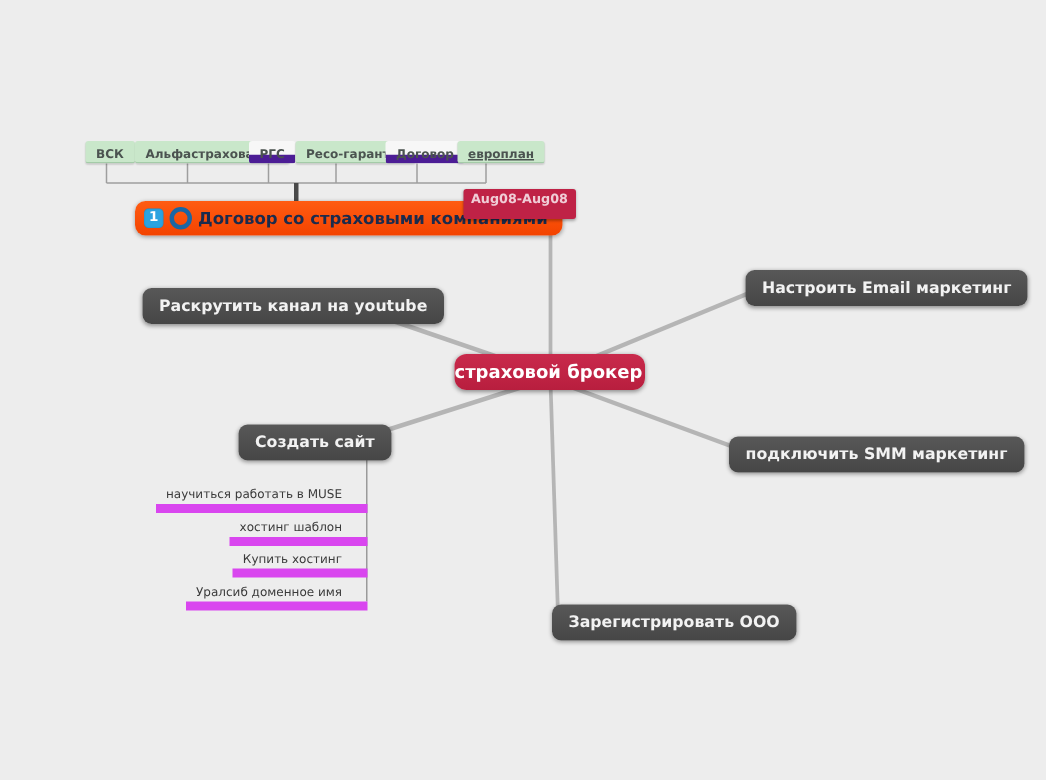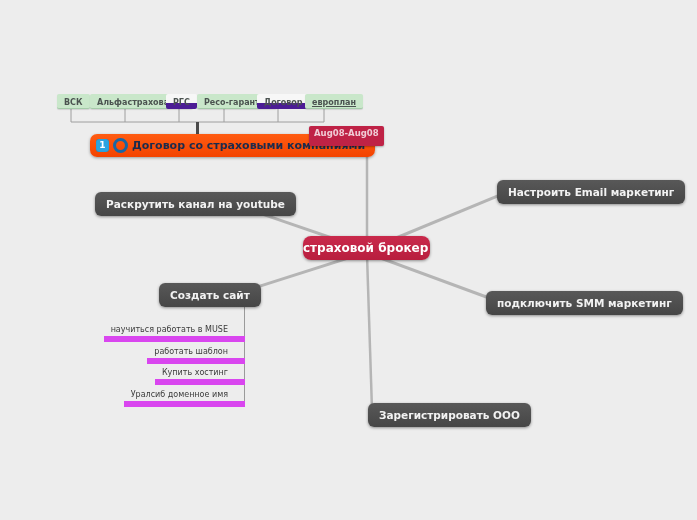--- a/index.html
+++ b/index.html
@@ -145,17 +145,17 @@
       <span>подключить SMM маркетинг</span>
     </div>
   <div class="node dark n-site">
       <span>Создать сайт</span>
     </div>
   <div class="node dark n-ooo">
       <span>Зарегистрировать ООО</span>
     </div>
 
   <div class="subtask st-0">научиться работать в MUSE</div>
-  <div class="subtask st-1">работать шаблон</div>
+  <div class="subtask st-1">хостинг шаблон</div>
   <div class="subtask st-2">Купить хостинг</div>
   <div class="subtask st-3">Уралсиб доменное имя</div>
 
 </div>
 
 </body></html>

